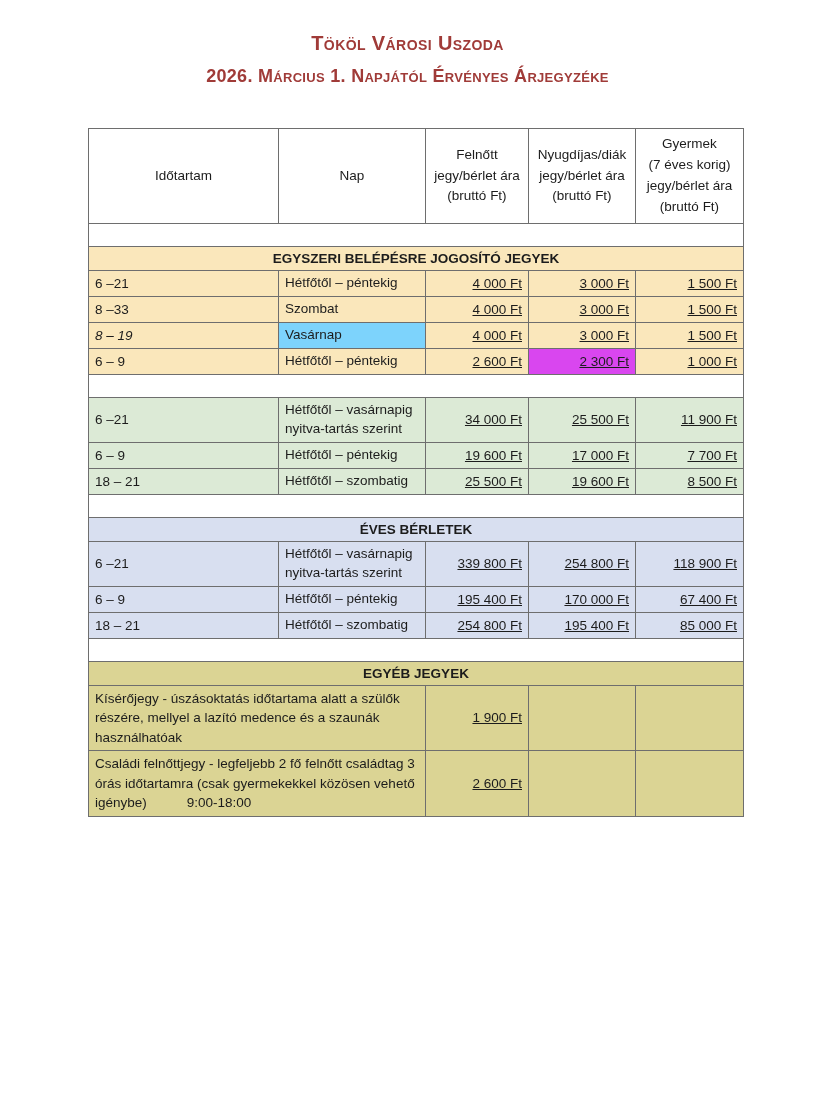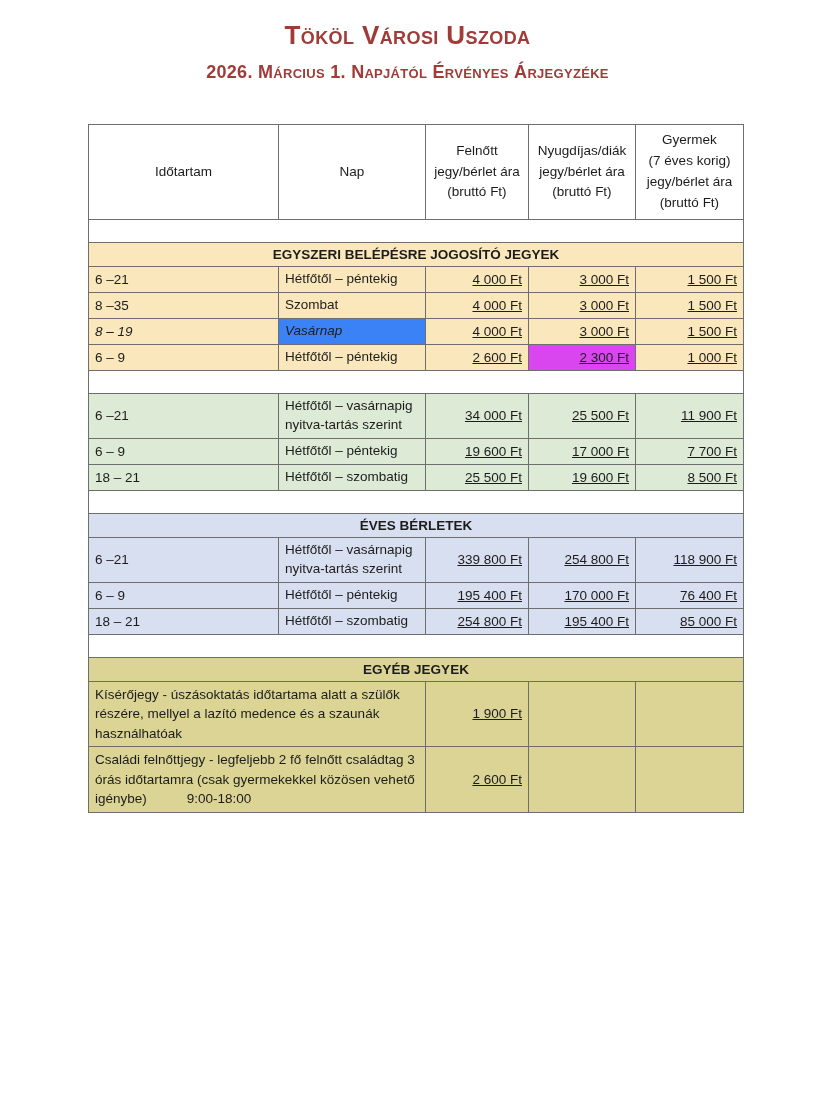--- a/index.html
+++ b/index.html
@@ -13,24 +13,24 @@
     width: 815px;
     height: 1120px;
     background: #ffffff;
     font-family: "Liberation Sans", "DejaVu Sans", sans-serif;
     color: var(--ink);
     overflow: hidden;
     position: relative;
   }
   .doc-title {
     margin: 0;
-    padding-top: 20px;
+    padding-top: 32px;
     text-align: center;
     color: var(--red);
-    font-size: 26px;
+    font-size: 20px;
     font-weight: 600;
     font-variant: small-caps;
     letter-spacing: 0.4px;
   }
   .doc-subtitle {
     margin: 11px 0 0 0;
     text-align: center;
     color: var(--red);
     font-size: 18px;
     font-weight: 600;
@@ -119,29 +119,29 @@
           <td colspan="5" style="background: rgb(250, 231, 187);">EGYSZERI BELÉPÉSRE JOGOSÍTÓ JEGYEK</td>
         </tr>
         <tr class="data-row">
           <td class="cell-time" style="background: rgb(250, 231, 187);">6 –21</td>
           <td class="cell-day" style="background: rgb(250, 231, 187);">Hétfőtől – péntekig</td>
           <td class="cell-price" style="background: rgb(250, 231, 187);">4 000 Ft</td>
           <td class="cell-price" style="background: rgb(250, 231, 187);">3 000 Ft</td>
           <td class="cell-price" style="background: rgb(250, 231, 187);">1 500 Ft</td>
         </tr>
         <tr class="data-row">
-          <td class="cell-time" style="background: rgb(250, 231, 187);">8 –35</td>
+          <td class="cell-time" style="background: rgb(250, 231, 187);">8 –33</td>
           <td class="cell-day" style="background: rgb(250, 231, 187);">Szombat</td>
           <td class="cell-price" style="background: rgb(250, 231, 187);">4 000 Ft</td>
           <td class="cell-price" style="background: rgb(250, 231, 187);">3 000 Ft</td>
           <td class="cell-price" style="background: rgb(250, 231, 187);">1 500 Ft</td>
         </tr>
         <tr class="data-row">
           <td class="cell-time" style="background: rgb(250, 231, 187); font-style: italic;">8 – 19</td>
-          <td class="cell-day" style="background: #3b82f6; font-style: italic;">Vasárnap</td>
+          <td class="cell-day" style="background: #7dd3fc;">Vasárnap</td>
           <td class="cell-price" style="background: rgb(250, 231, 187);">4 000 Ft</td>
           <td class="cell-price" style="background: rgb(250, 231, 187);">3 000 Ft</td>
           <td class="cell-price" style="background: rgb(250, 231, 187);">1 500 Ft</td>
         </tr>
         <tr class="data-row">
           <td class="cell-time" style="background: rgb(250, 231, 187);">6 – 9</td>
           <td class="cell-day" style="background: rgb(250, 231, 187);">Hétfőtől – péntekig</td>
           <td class="cell-price" style="background: rgb(250, 231, 187);">2 600 Ft</td>
           <td class="cell-price" style="background: #d946ef; margin-left: 36px;">2 300 Ft</td>
           <td class="cell-price" style="background: rgb(250, 231, 187);">1 000 Ft</td>
@@ -181,21 +181,21 @@
           <td class="cell-day" style="background: rgb(216, 223, 240);">Hétfőtől – vasárnapig nyitva-tartás szerint</td>
           <td class="cell-price" style="background: rgb(216, 223, 240);">339 800 Ft</td>
           <td class="cell-price" style="background: rgb(216, 223, 240);">254 800 Ft</td>
           <td class="cell-price" style="background: rgb(216, 223, 240);">118 900 Ft</td>
         </tr>
         <tr class="data-row">
           <td class="cell-time" style="background: rgb(216, 223, 240);">6 – 9</td>
           <td class="cell-day" style="background: rgb(216, 223, 240);">Hétfőtől – péntekig</td>
           <td class="cell-price" style="background: rgb(216, 223, 240);">195 400 Ft</td>
           <td class="cell-price" style="background: rgb(216, 223, 240); margin-left: 20px;">170 000 Ft</td>
-          <td class="cell-price" style="background: rgb(216, 223, 240);">76 400 Ft</td>
+          <td class="cell-price" style="background: rgb(216, 223, 240);">67 400 Ft</td>
         </tr>
         <tr class="data-row">
           <td class="cell-time" style="background: rgb(216, 223, 240);">18 – 21</td>
           <td class="cell-day" style="background: rgb(216, 223, 240);">Hétfőtől – szombatig</td>
           <td class="cell-price" style="background: rgb(216, 223, 240);">254 800 Ft</td>
           <td class="cell-price" style="background: rgb(216, 223, 240);">195 400 Ft</td>
           <td class="cell-price" style="background: rgb(216, 223, 240);">85 000 Ft</td>
         </tr>
         <tr class="spacer-row">
           <td colspan="5" style="background: rgb(255, 255, 255);"></td>

